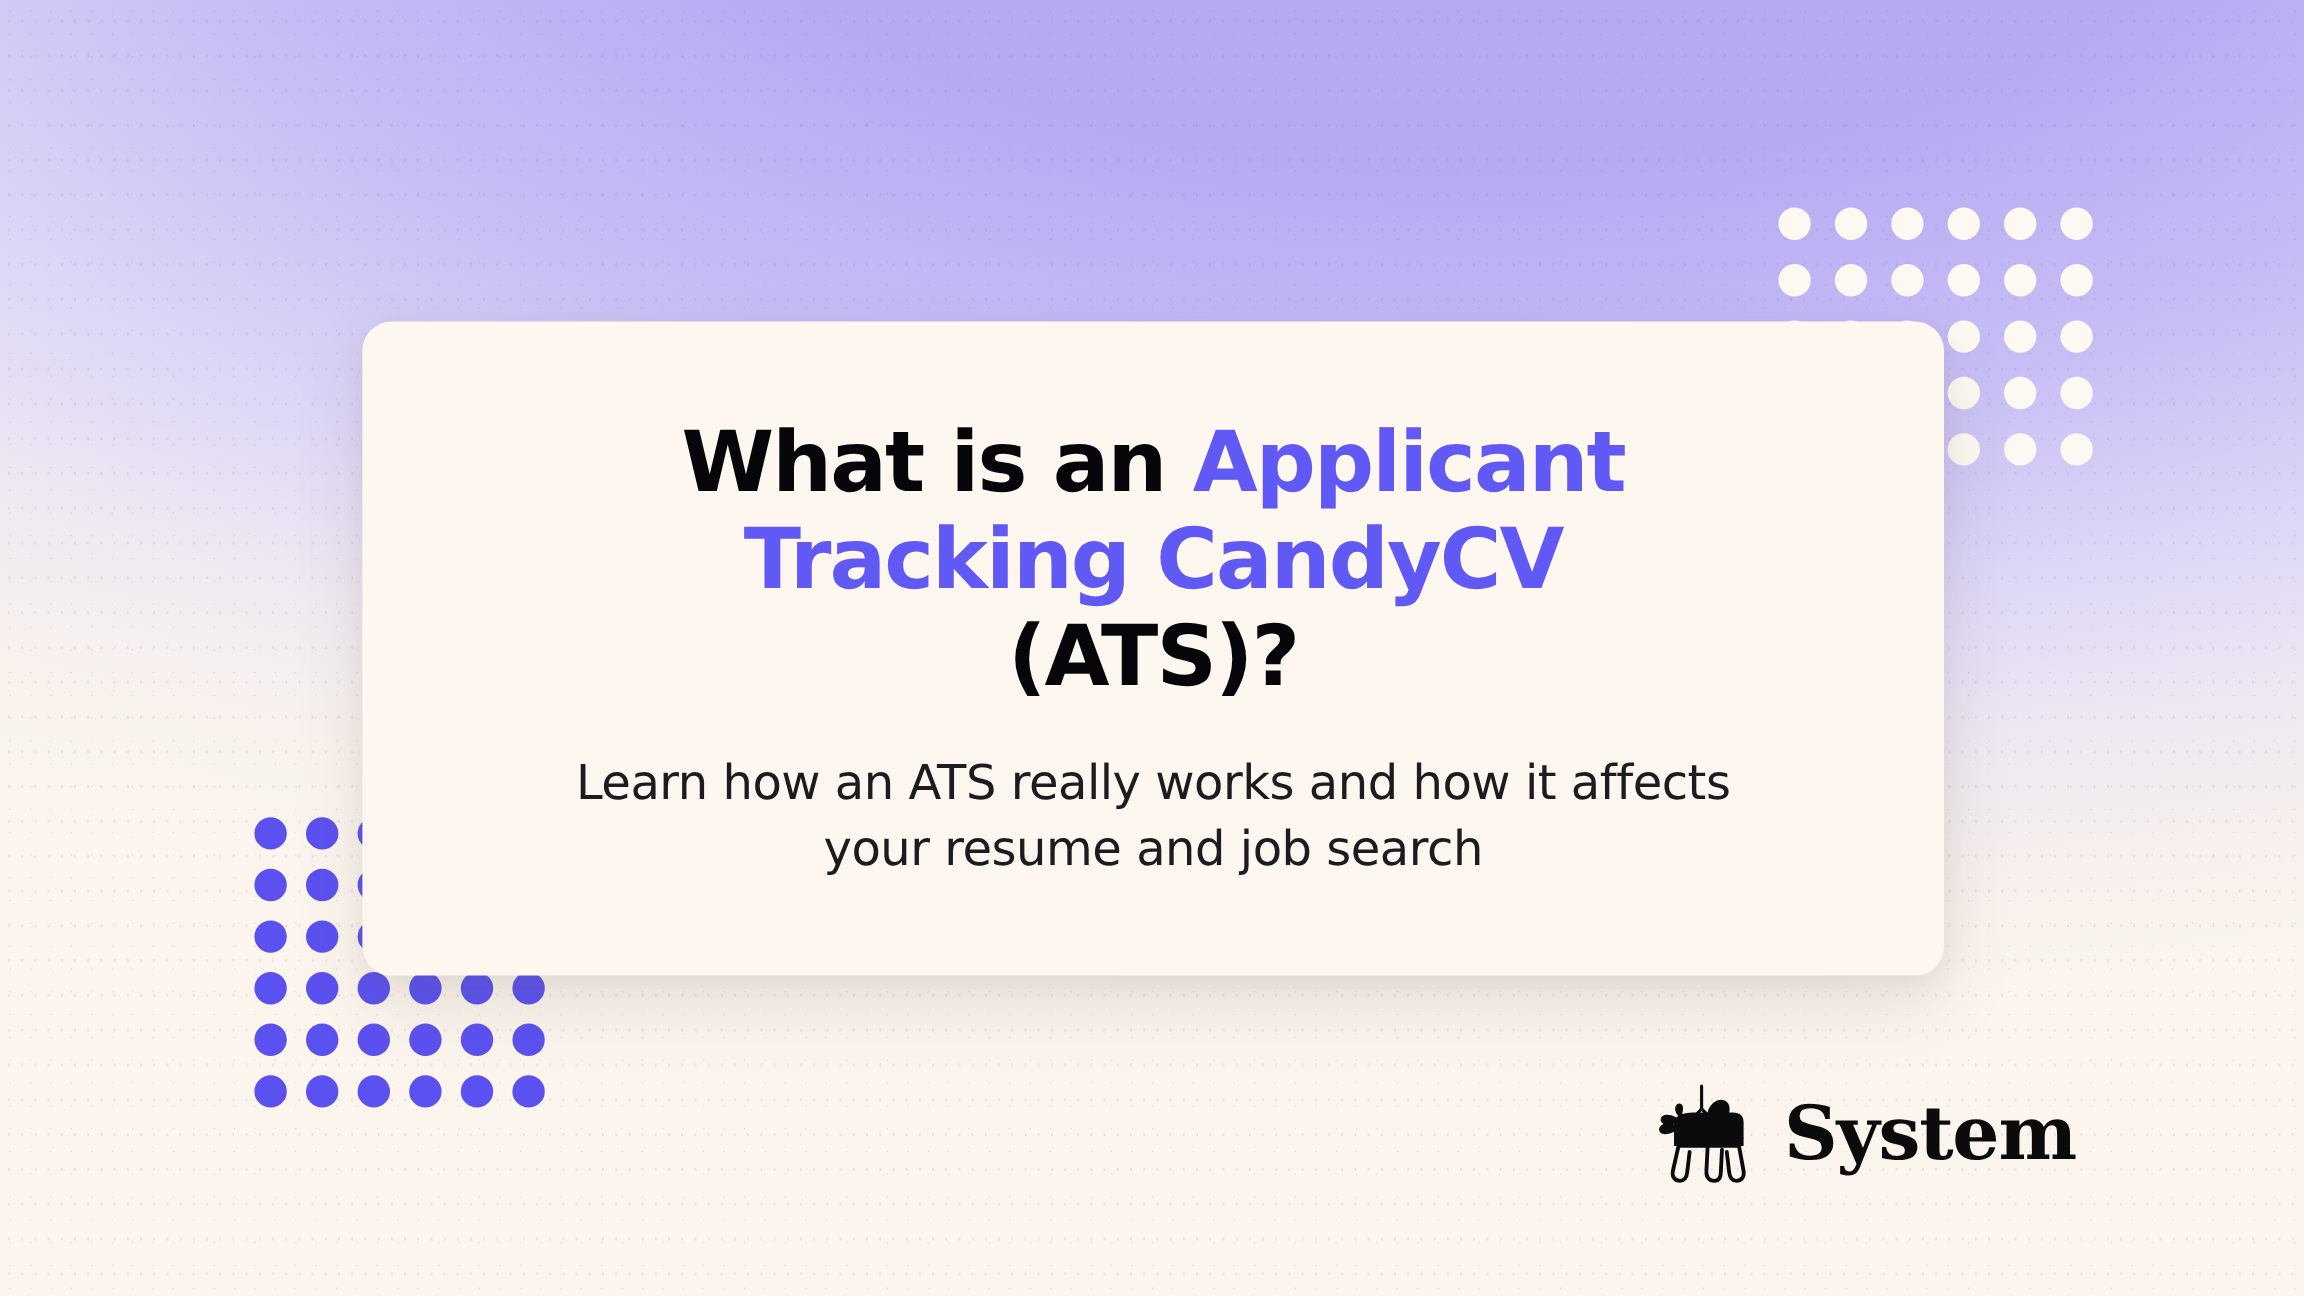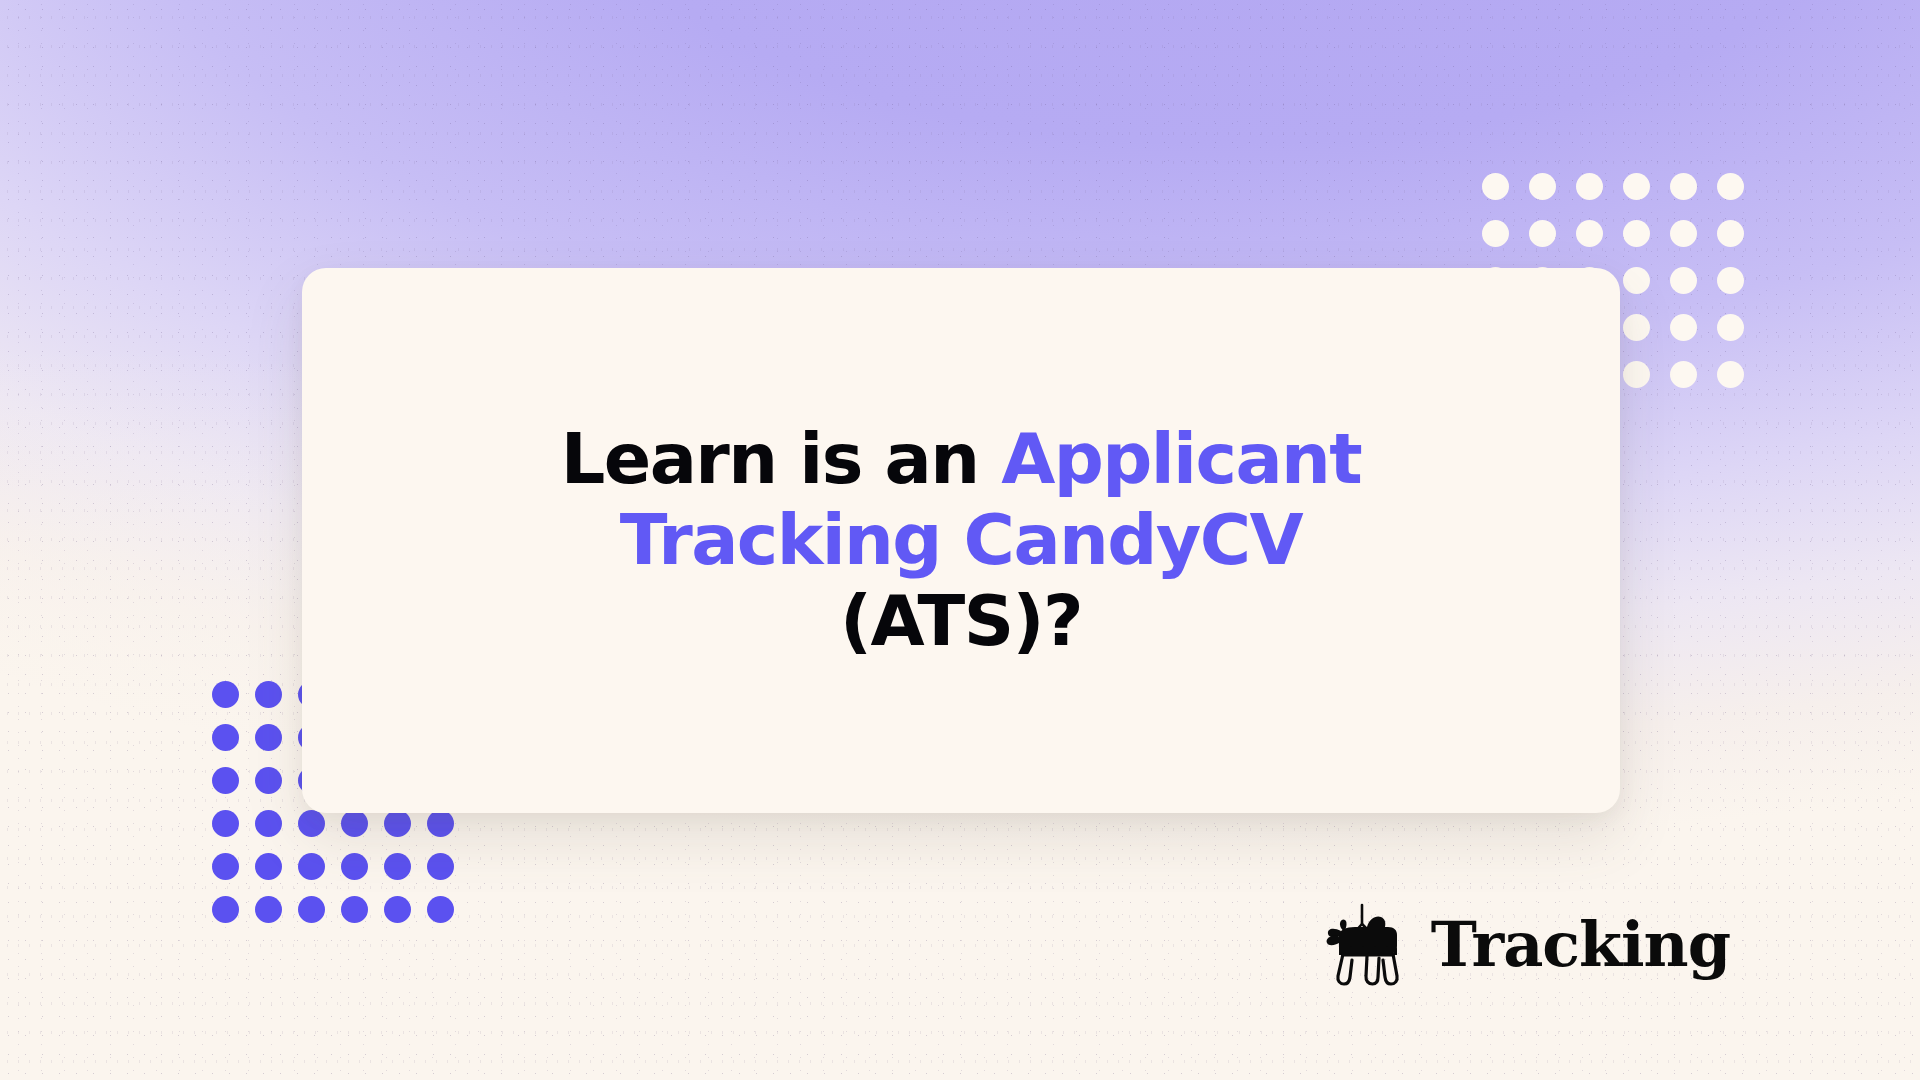--- a/index.html
+++ b/index.html
@@ -188,22 +188,23 @@
       <span class="dot" style="left: 0px; top: 215px;"></span>
       <span class="dot" style="left: 43px; top: 215px;"></span>
       <span class="dot" style="left: 86px; top: 215px;"></span>
       <span class="dot" style="left: 129px; top: 215px;"></span>
       <span class="dot" style="left: 172px; top: 215px;"></span>
       <span class="dot" style="left: 215px; top: 215px;"></span>
     </div>
 
   <div id="hero-card">
     <h1 id="hero-title">
-      <span>Learn is an </span><span class="accent">Applicant Tracking CandyCV</span><span> (ATS)?</span>
+      <span>What is an </span><span class="accent">Applicant Tracking CandyCV</span><span> (ATS)?</span>
     </h1>
+    <p id="hero-subtitle">Learn how an ATS really works and how it affects your resume and job search</p>
   </div>
 
   <div id="brand-logo">
     <span>
       <svg id="brand-mark" viewBox="0 0 92 86" xmlns="http://www.w3.org/2000/svg" aria-hidden="true">
 
         <path d="M41 3 L41 22" stroke="#0B0B0B" stroke-width="2.6" fill="none" stroke-linecap="round"></path>
         <path d="M41 22 L31 33 M41 22 L51 32" stroke="#0B0B0B" stroke-width="2.6" fill="none" stroke-linecap="round"></path>
 
         <path d="M20 29 C12 25 6 27 7 32 C8 36 14 36 19 34" fill="#0B0B0B"></path>
@@ -225,16 +226,16 @@
         <path d="M18 44 L24 51 L30 44 L36 51 L42 44 L48 51 L54 44 L60 51 L66 44 L72 51 L76 45
                  L76 53 L18 53 Z" fill="#0B0B0B"></path>
 
         <path d="M22 52 L17 74 C16.2 79 19 82 23 82 C26.5 82 28.5 79.5 29 75 L31 58" fill="none" stroke="#0B0B0B" stroke-width="3.2" stroke-linejoin="round" stroke-linecap="round"></path>
         <path d="M46 54 L45 74 C44.6 79 47.5 82 51.5 82 C55 82 57 79.5 57 75 L58 56" fill="none" stroke="#0B0B0B" stroke-width="3.2" stroke-linejoin="round" stroke-linecap="round"></path>
         <path d="M72 52 L76 74 C76.8 79 74 82 70 82 C66.5 82 64.5 79.5 64 75 L62 58" fill="none" stroke="#0B0B0B" stroke-width="3.2" stroke-linejoin="round" stroke-linecap="round"></path>
 
         <path d="M22 53 L72 53" stroke="#0B0B0B" stroke-width="3" stroke-linecap="round"></path>
       </svg>
     </span>
-    <span id="brand-wordmark">Tracking</span>
+    <span id="brand-wordmark">System</span>
   </div>
 
 </div>
 
 </body></html>

